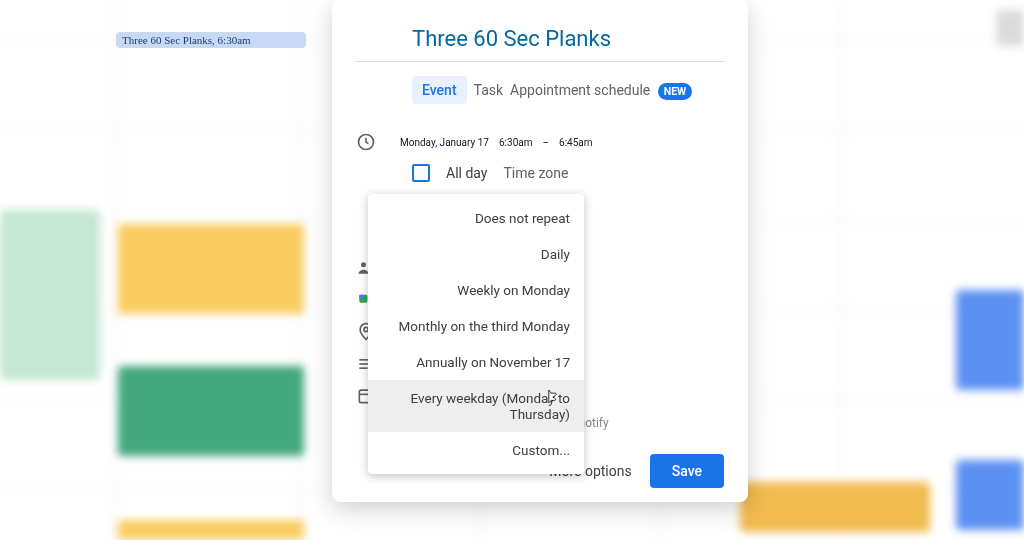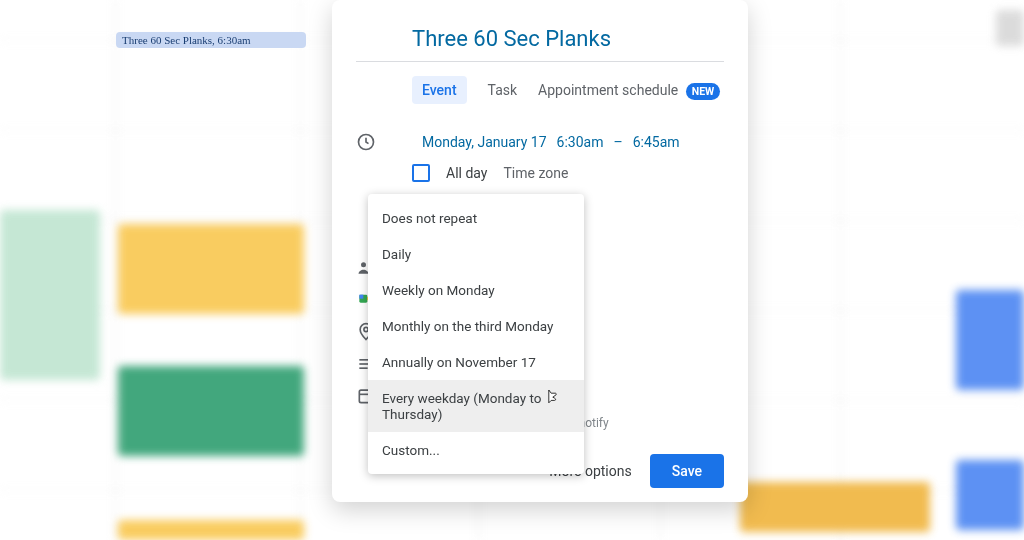--- a/index.html
+++ b/index.html
@@ -4,31 +4,31 @@
   <style>
     * { margin:0; padding:0; box-sizing:border-box; font-family:'Google Sans',Roboto,Arial,sans-serif; }
     body { width:1024px; height:540px; background:#fff; position:relative; overflow:hidden; }
     .bg-cal { position:absolute; inset:0; filter:blur(4px); opacity:.9; }
     .col-line { position:absolute; top:0; bottom:0; width:1px; background:#e0e0e0; }
     .row-line { position:absolute; left:0; right:0; height:1px; background:#eee; }
     .block { position:absolute; border-radius:4px; }
     .event-chip { position:absolute; left:116px; top:32px; background:#c9d8f3; color:#1a3e72; font-size:11px; padding:2px 6px; border-radius:4px; width:190px;font-family:Liberation Serif, serif; }
     .dialog { position:absolute; left:332px; top:0; width:416px; background:#fff; border-radius:8px; box-shadow:0 8px 24px rgba(0,0,0,.18); padding:20px 24px 14px; z-index:10; }
     .title { font-size:22px; color:#0369a1; padding:6px 0 10px 56px; border-bottom:1px solid #dadce0; }
-    .tabs-row { display:flex; align-items:center; gap:21px; padding:14px 0 22px 56px; font-size:14px; }
+    .tabs-row { display:flex; align-items:center; gap:7px; padding:14px 0 22px 56px; font-size:14px; }
     .tab { color:#5f6368; cursor:pointer; }
     .tab.active { color:#1a73e8; background:#e8f0fe; padding:6px 10px; border-radius:4px; font-weight:500; }
     .new-badge { background:#1a73e8; color:#fff; font-size:10.5px; font-weight:700; padding:2px 6px; border-radius:9px; margin-left:4px; }
-    .row { display:flex; align-items:center; gap:26px; font-size:14px; color:#0369a1; padding:6px 0; }
+    .row { display:flex; align-items:center; gap:4px; font-size:10px; color:#0f172a; padding:6px 0; }
     .icon { width:20px; height:20px; display:flex; align-items:center; justify-content:center; color:#5f6368; flex:0 0 20px; margin-right:20px; }
     .date-text span { margin-right:10px; }
     .allday-row { padding-left:56px; display:flex; align-items:center; gap:16px; font-size:14px; color:#3c4043; margin-top:6px; }
     .chk { width:18px; height:18px; border:2px solid #1a73e8; border-radius:2px; }
     .dropdown { position:absolute; left:368px; top:194px; width:216px; background:#fff; box-shadow:0 2px 10px rgba(0,0,0,.25); border-radius:4px; padding:6px 0; z-index:20; font-size:13.5px; }
-    .dd-item { padding:10px 14px; color:#3c4043; cursor:pointer; }
+    .dd-item { padding:10px 14px; color:#3c4043; cursor:pointer;text-align:right; }
     .dd-item.hover { background:#eee; }
     .cursor { position:absolute; left:544px; top:388px; z-index:30; pointer-events:none; }
     .cursor svg { width:16px; height:20px; }
     .conf-btn { position:absolute; left:560px; top:306px; background:#1a73e8; color:#fff; font-size:14px; font-weight:500; padding:8px 14px; border-radius:4px; z-index:5; }
     .vis-row { padding-left:56px; font-size:12px; color:#80868b; margin-top:4px; }
     .footer { display:flex; justify-content:flex-end; align-items:center; gap:18px; margin-top:24px; }
     .more-opt { color:#3c4043; font-size:14px; cursor:pointer; }
     .save-btn { background:#1a73e8; color:#fff; font-size:14px; font-weight:500; padding:9px 22px; border:none; border-radius:4px; cursor:pointer; }
     .rows-area { min-height:190px; }
   </style>

